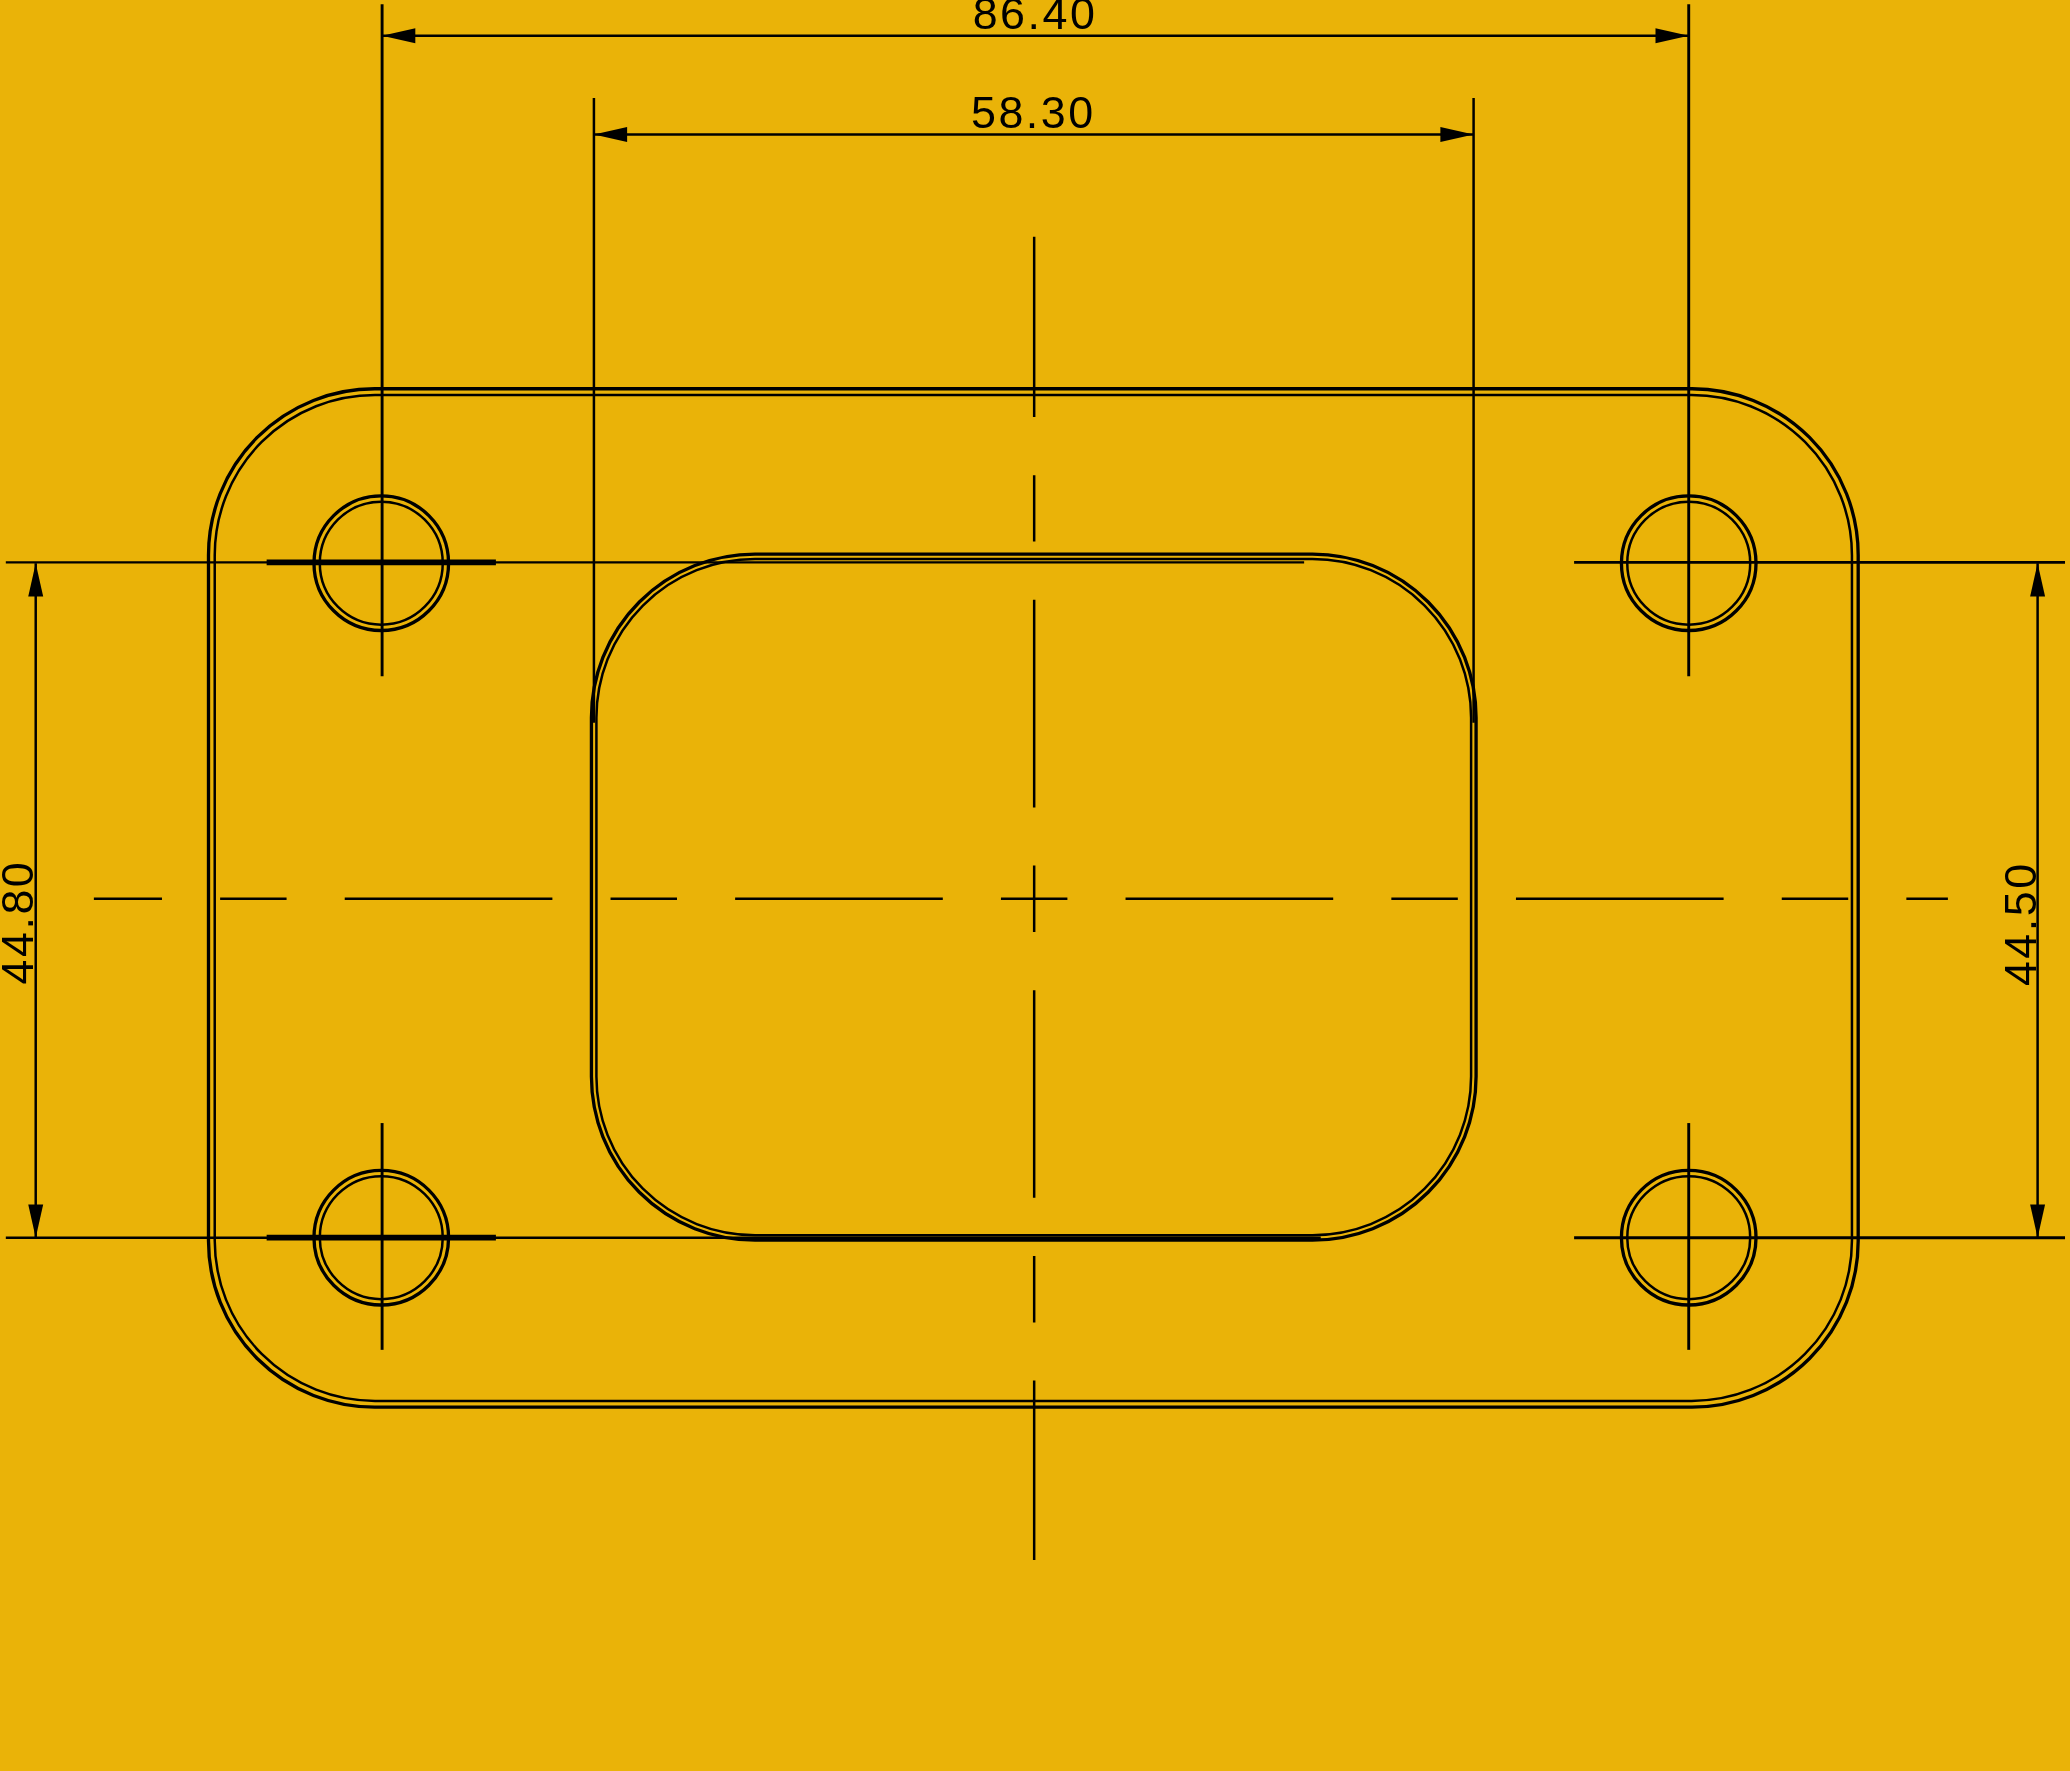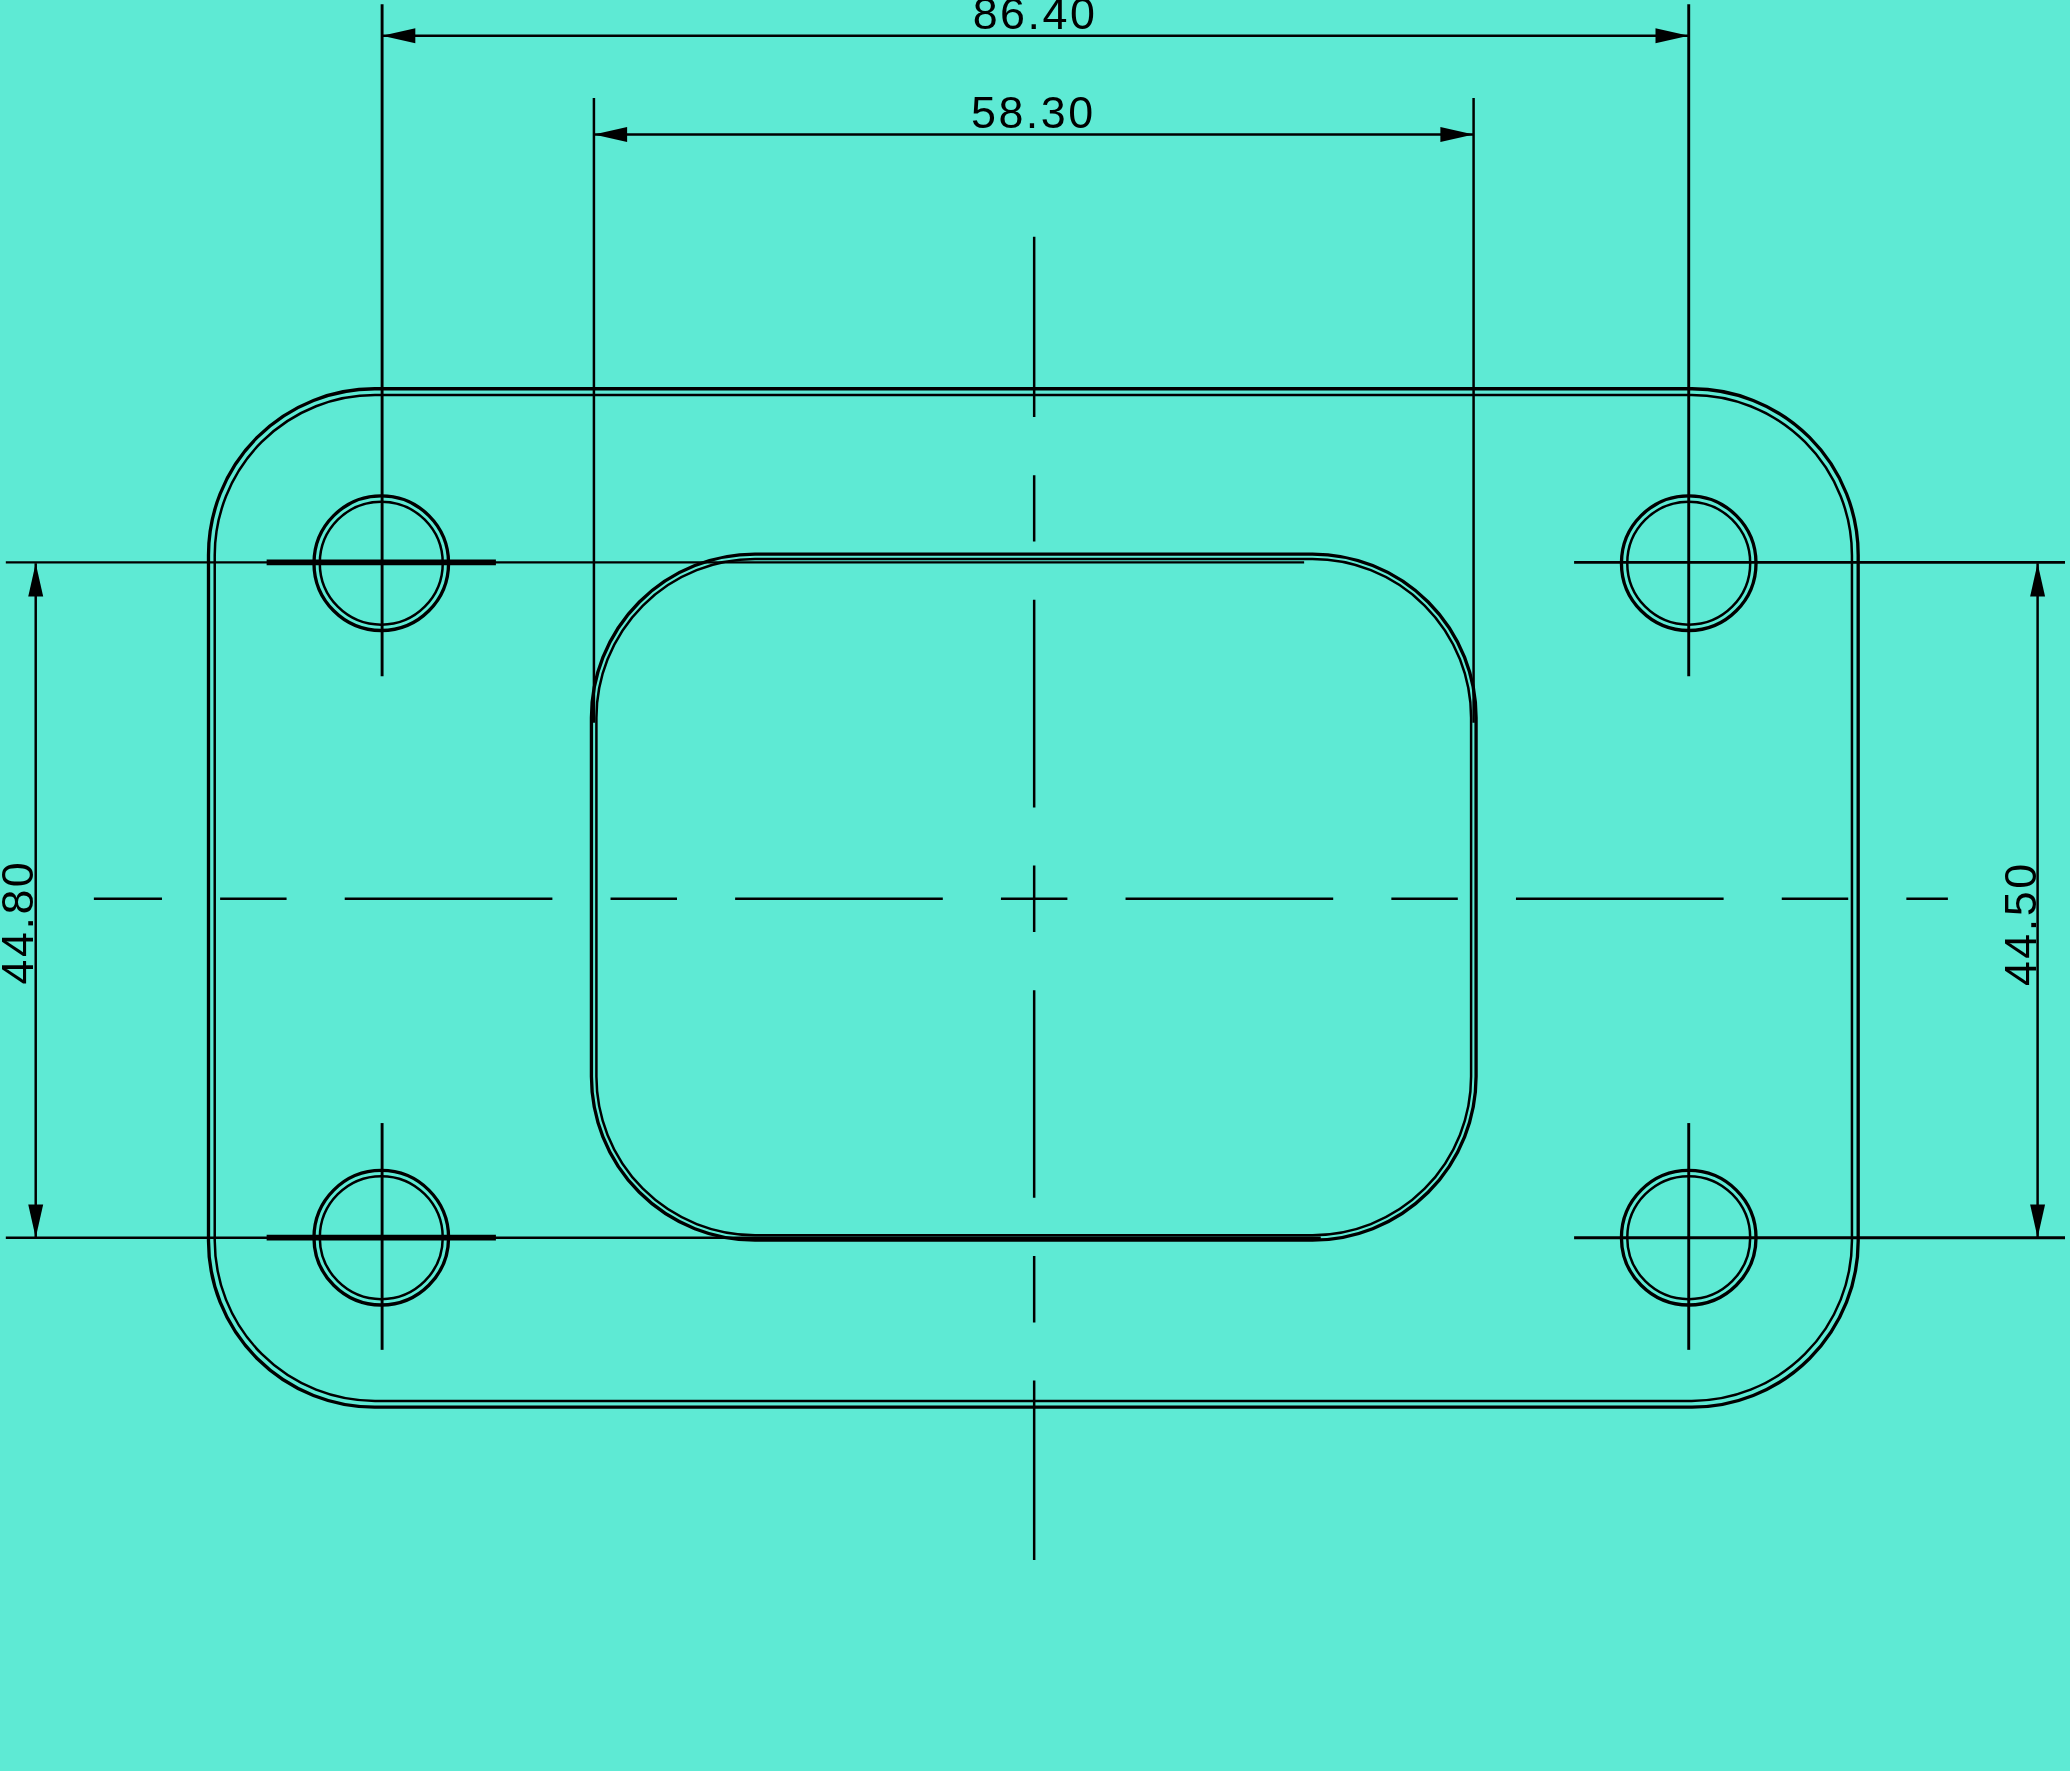--- a/index.html
+++ b/index.html
@@ -3,21 +3,21 @@
 <meta charset="utf-8">
 <style>
   html, body {
     margin: 0;
     padding: 0;
     background: #ffffff;
   }
   .sheet {
     width: 2070px;
     height: 1771px;
-    background: #5eead4;
+    background: #eab308;
     position: relative;
     overflow: hidden;
   }
   svg.cad {
     display: block;
     width: 2070px;
     height: 1771px;
   }
   .outline     { fill: none; stroke: #000000; stroke-width: 4; }
   .outline-in  { fill: none; stroke: #000000; stroke-width: 3; }

